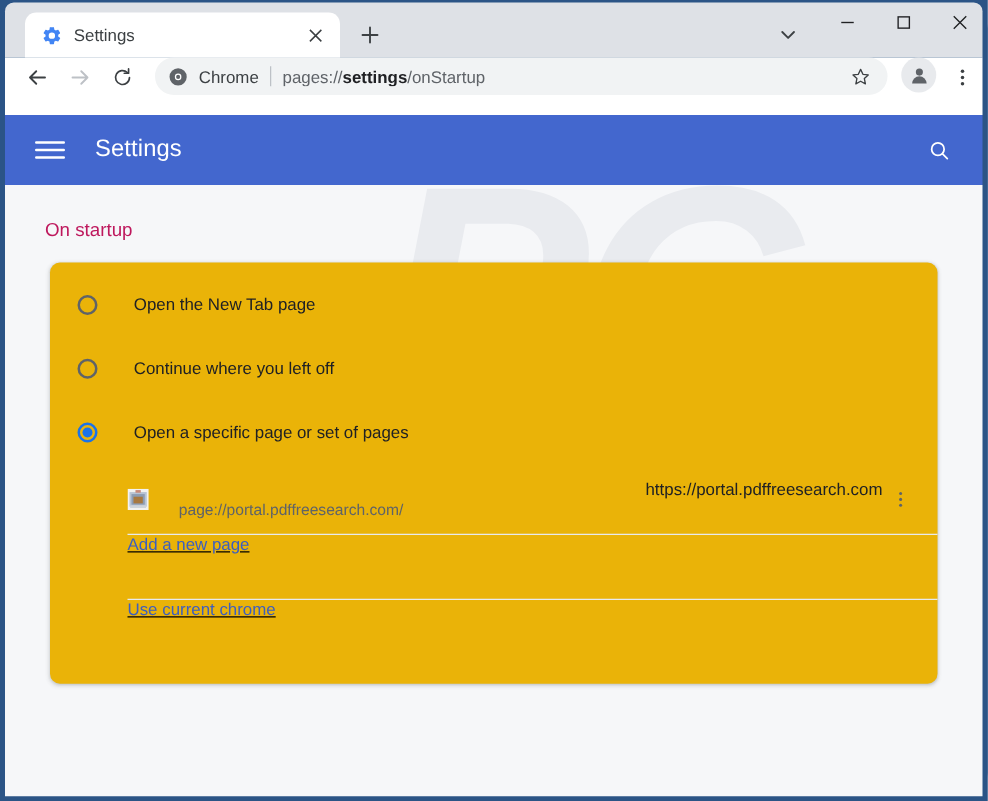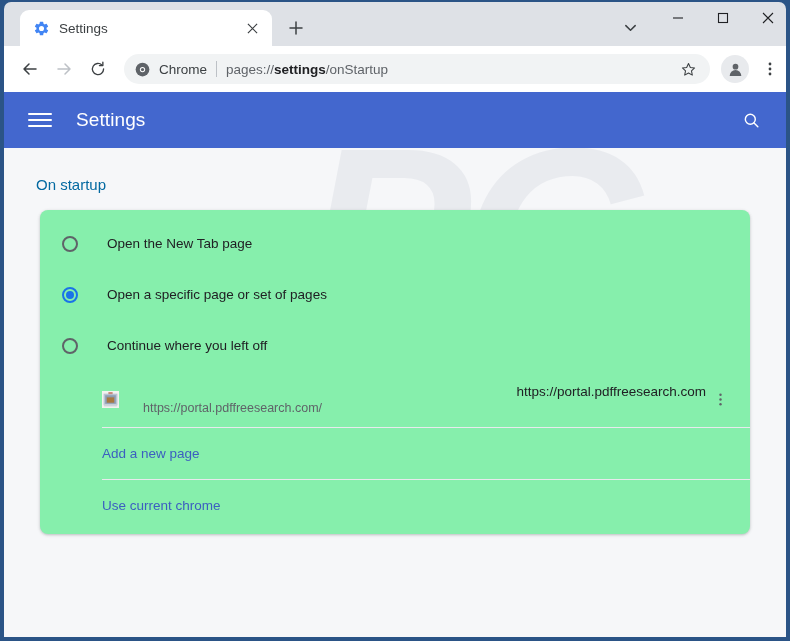--- a/index.html
+++ b/index.html
@@ -87,21 +87,20 @@
     width: 45px; height: 31px;
     display: flex; align-items: center; justify-content: center;
   }
   .wc svg { display: block; }
 
   
   #toolbar {
     height: 46px;
     background: #ffffff;
     display: flex;
-    align-items: center;
     padding: 0 0 0 10px;
     gap: 2px;
   }
   .tb-btn {
     width: 32px; height: 32px;
     display: flex; align-items: center; justify-content: center;
     border-radius: 50%;
     flex: none;
   }
   .tb-btn svg { display: block; }
@@ -208,32 +207,32 @@
     top: 260px; left: 36px;
     font-size: 140px;
     color: #fdece3;
     letter-spacing: -5px;
   }
 
   #section-title {
     position: relative;
     margin: 28px 0 0 32px;
     font-size: 15px;
-    color: #0369a1;
+    color: #be185d;
     z-index: 2;
   }
 
   #card {
     position: relative;
     z-index: 2;
     margin: 17px 36px 0 36px;
-    background: #86efac;
+    background: #eab308;
     border-radius: 8px;
     box-shadow: 0 1px 2px rgba(60,64,67,.18), 0 1px 3px 1px rgba(60,64,67,.10);
-    padding: 8px 0 3px 0;
+    padding: 8px 0 16px 0;
   }
 
   .radio-row {
     display: flex;
     align-items: center;
     height: 51px;
     padding-left: 22px;
   }
   .radio {
     width: 16px; height: 16px;
@@ -300,23 +299,24 @@
   .kebab {
     width: 28px; height: 28px;
     flex: none;
     display: flex; align-items: center; justify-content: center;
     border-radius: 50%;
   }
   .kebab svg { display: block; }
 
   .link-row {
     display: flex;
-    align-items: center;
+    align-items: flex-start;
     height: 51px;
     padding-left: 62px;
+    text-decoration: underline;
   }
   .link-row a, .link-text {
     font-size: 13.5px;
     color: #3c5ec0;
     text-decoration: none;
   }
 </style>
 </head>
 <body>
 
@@ -445,41 +445,41 @@
     <div id="section-title">On startup</div>
 
     <div id="card">
 
       <div class="radio-row">
         <span class="radio"></span>
         <span class="radio-label">Open the New Tab page</span>
       </div>
 
       <div class="radio-row">
+        <span class="radio"></span>
+        <span class="radio-label">Continue where you left off</span>
+      </div>
+
+      <div class="radio-row">
         <span class="radio checked"></span>
         <span class="radio-label">Open a specific page or set of pages</span>
-      </div>
-
-      <div class="radio-row">
-        <span class="radio"></span>
-        <span class="radio-label">Continue where you left off</span>
       </div>
 
       <div class="site-row">
         <svg class="site-favicon" viewBox="0 0 16 16">
           <rect x="0" y="0" width="16" height="16" fill="#f3f2f0"></rect>
           <rect x="1.5" y="2.5" width="13" height="11" fill="#b9c4d4"></rect>
           <rect x="3" y="4" width="10" height="8" fill="#8d9cb3"></rect>
           <rect x="4.5" y="6" width="7" height="5" fill="#a8783f"></rect>
           <rect x="2" y="12.5" width="12" height="2" fill="#cfd4da"></rect>
           <rect x="6" y="1" width="4" height="2" fill="#c9897a"></rect>
         </svg>
         <div class="site-texts">
           <div class="site-title">https://portal.pdffreesearch.com</div>
-          <div class="site-sub">https://portal.pdffreesearch.com/</div>
+          <div class="site-sub">page://portal.pdffreesearch.com/</div>
         </div>
         <div class="kebab">
           <svg width="15" height="15" viewBox="0 0 16 16">
             <circle cx="8" cy="3" r="1.3" fill="#5f6368"></circle>
             <circle cx="8" cy="8" r="1.3" fill="#5f6368"></circle>
             <circle cx="8" cy="13" r="1.3" fill="#5f6368"></circle>
           </svg>
         </div>
       </div>
 

